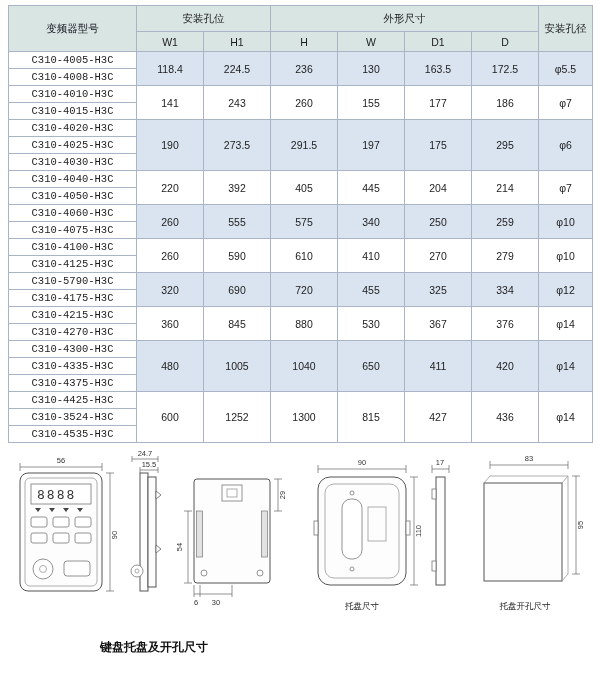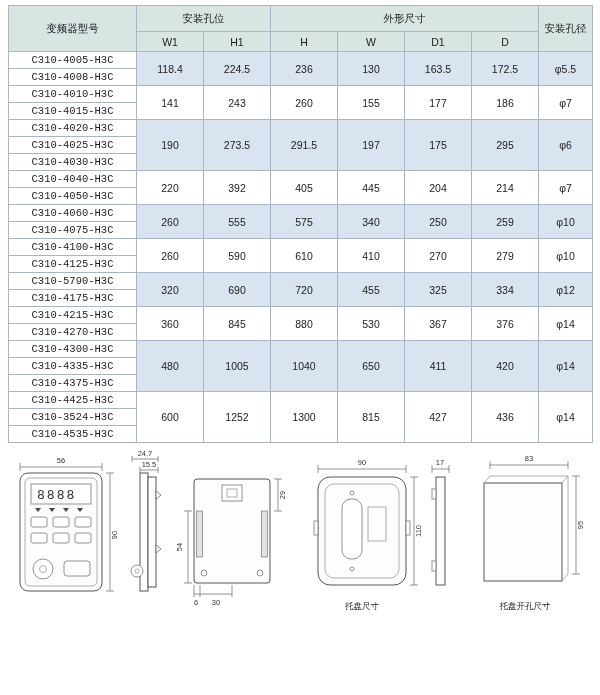--- a/index.html
+++ b/index.html
@@ -356,15 +356,16 @@
         <line class="dline" x1="564" y1="27" x2="572" y2="27"></line>
         <line class="dline" x1="564" y1="125" x2="572" y2="125"></line>
         <text class="dimtxt" x="575" y="76" text-anchor="middle" transform="rotate(-90 575 76)">95</text>
 
         <text class="lbltxt" x="517" y="160" text-anchor="middle">托盘开孔尺寸</text>
       </g>
     </svg>
   </div>
 
   <div class="captions">
+    <div>键盘托盘及开孔尺寸</div>
   </div>
 
 </div>
 
 </body></html>

